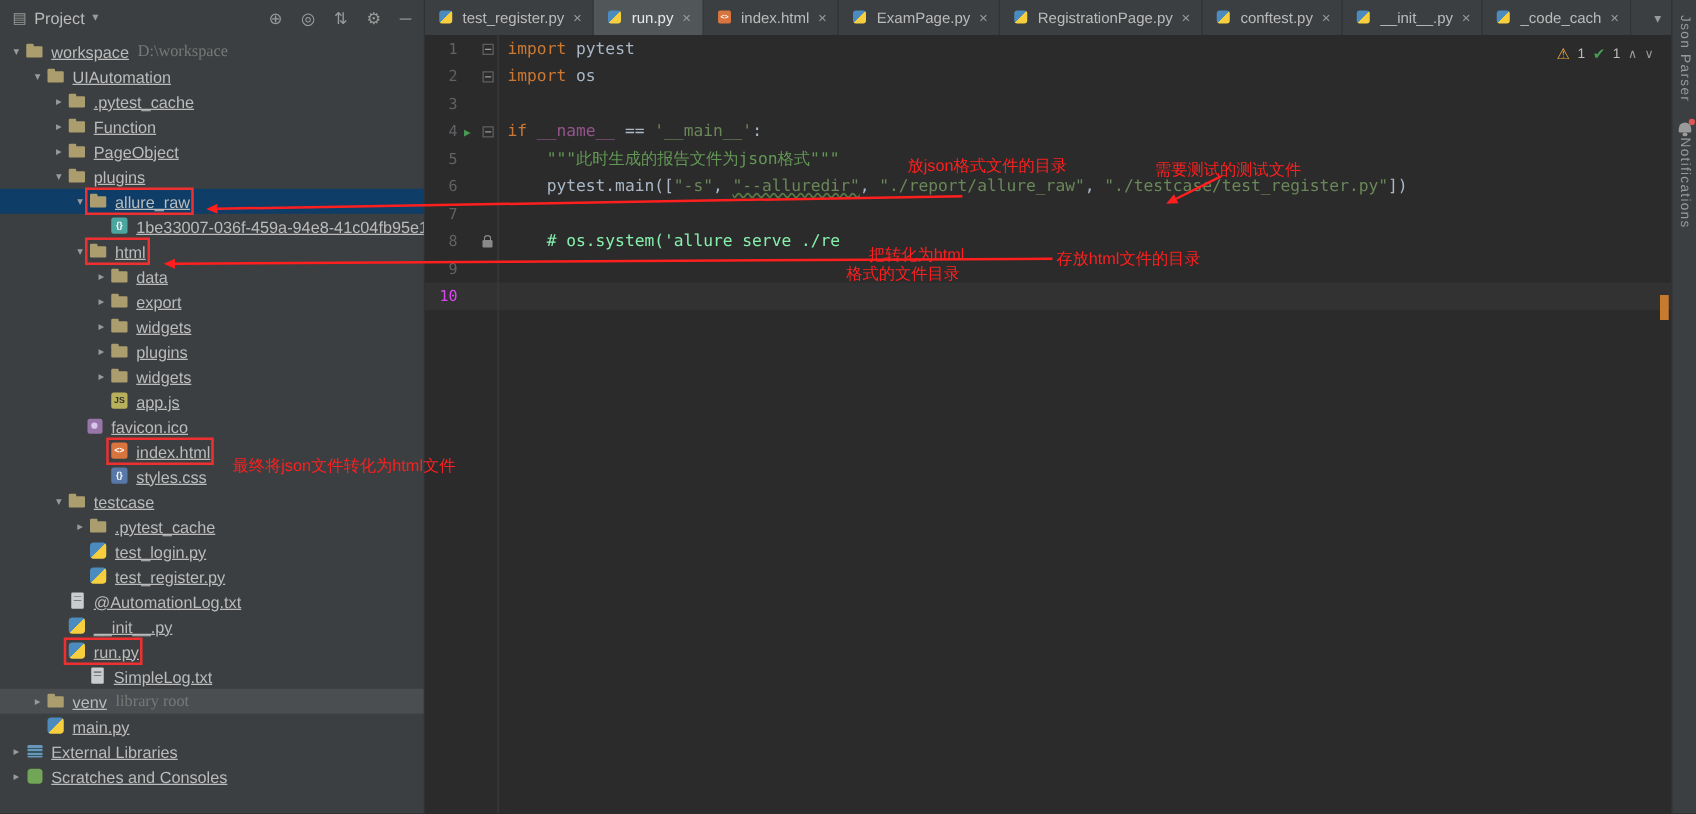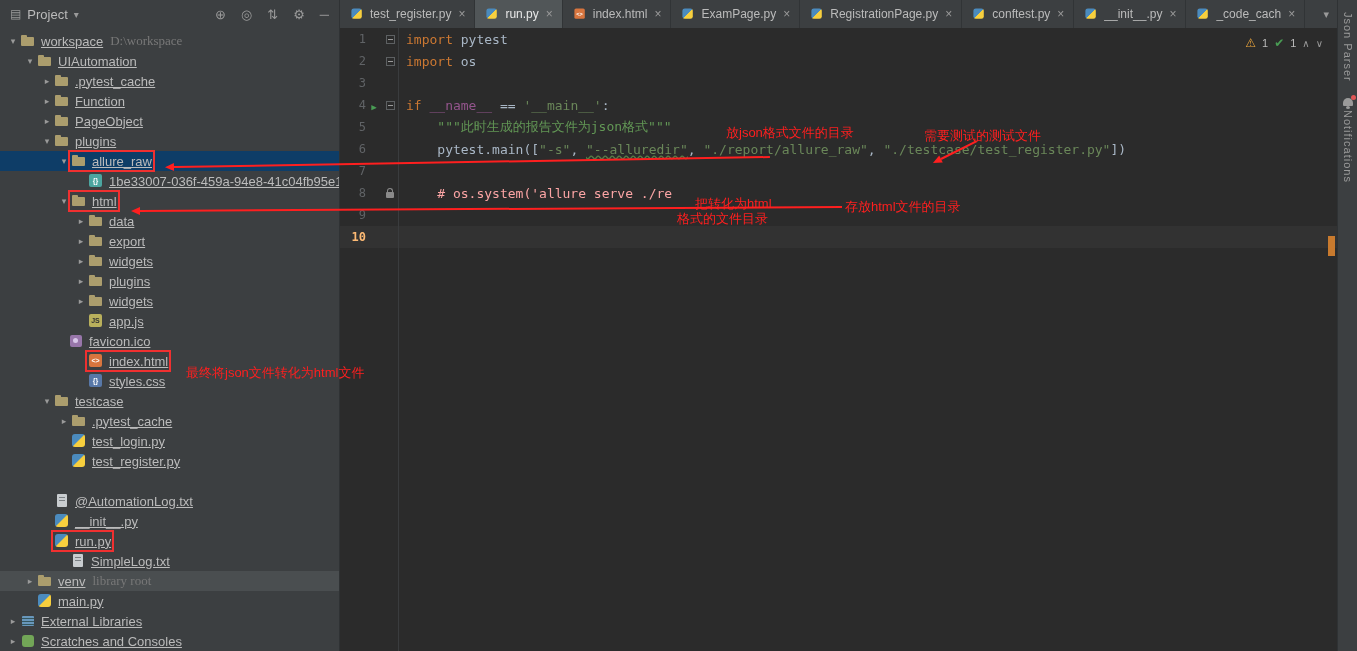--- a/index.html
+++ b/index.html
@@ -69,36 +69,36 @@
                       background:#72a657; border-radius:3px; }
 
   
   .editor { position:absolute; left:340px; top:28px; right:20px; bottom:0; background:#2b2b2b; }
   .gsep { position:absolute; left:58px; top:0; bottom:0; width:1px; background:#3a3c3e; }
   .code-line { display:flex; align-items:center; height:22px; white-space:pre;
                font-family:"DejaVu Sans Mono","Liberation Mono",monospace; font-size:13px; color:#a9b7c6; }
   .code-line.current { background:#323232; }
   .lnum { width:26px; text-align:right; color:#606366; font-size:12px; flex:none;
           font-family:"DejaVu Sans Mono",monospace; }
-  .current .lnum { color:#fdba74;font-weight:bold; }
+  .current .lnum { color:#d946ef; }
   .gslot { width:16px; flex:none; text-align:center; }
   .fslot { width:16px; flex:none; display:flex; align-items:center; justify-content:center; }
   .ltext { padding-left:8px; }
   .run-arrow { color:#499c54; font-size:9px; }
   .fold-ic { width:9px; height:9px; border:1px solid #5d6062; background:#2b2b2b; position:relative; display:inline-block; }
   .fold-ic::after { content:""; position:absolute; left:1px; right:1px; top:3px; height:1px; background:#9a9a9a; }
   .lock-ic { width:8px; height:6px; background:#8a8a8a; border-radius:1px; position:relative; display:inline-block; margin-top:4px; }
   .lock-ic::before { content:""; position:absolute; left:1px; top:-4px; width:4px; height:4px;
                      border:1px solid #8a8a8a; border-bottom:none; border-radius:3px 3px 0 0; }
   .c-kw { color:#cc7832; }
   .c-plain { color:#a9b7c6; }
   .c-str { color:#6a8759; }
   .c-str-typo { color:#6a8759; text-decoration:underline; text-decoration-style:wavy; text-decoration-color:#567d46; }
   .c-docstr { color:#629755; }
-  .c-comment { color:#fca5a5; }
+  .c-comment { color:#86efac; }
   .c-dunder { color:#94558d; }
 
   .inspections { position:absolute; top:8px; right:14px; display:flex; align-items:center; gap:6px;
                  font-size:11px; color:#bbbbbb; z-index:6; }
   .insp-warn { color:#f2a93c; font-size:12px; }
   .insp-ok { color:#499c54; font-size:12px; }
   .insp-chev { color:#9a9a9a; font-size:10px; }
   .scroll-mark { position:absolute; right:2px; top:208px; width:7px; height:20px; background:#c87a2e; }
 
   
@@ -332,21 +332,21 @@
             <span class="tlabel">test_login.py</span>
           </span>
         </div>
         <div class="tree-row" style="padding-left: 57px;">
           <span class="chev"></span>
           <span class="row-inner">
             <span class="ticon i-python-file"></span>
             <span class="tlabel">test_register.py</span>
           </span>
         </div>
-        <div class="tree-row" style="padding-left: 40px; margin-top: 20px;">
+        <div class="tree-row" style="padding-left: 40px;">
           <span class="chev"></span>
           <span class="row-inner">
             <span class="ticon i-text-file"></span>
             <span class="tlabel">@AutomationLog.txt</span>
           </span>
         </div>
         <div class="tree-row" style="padding-left: 40px;">
           <span class="chev"></span>
           <span class="row-inner">
             <span class="ticon i-python-file"></span>

